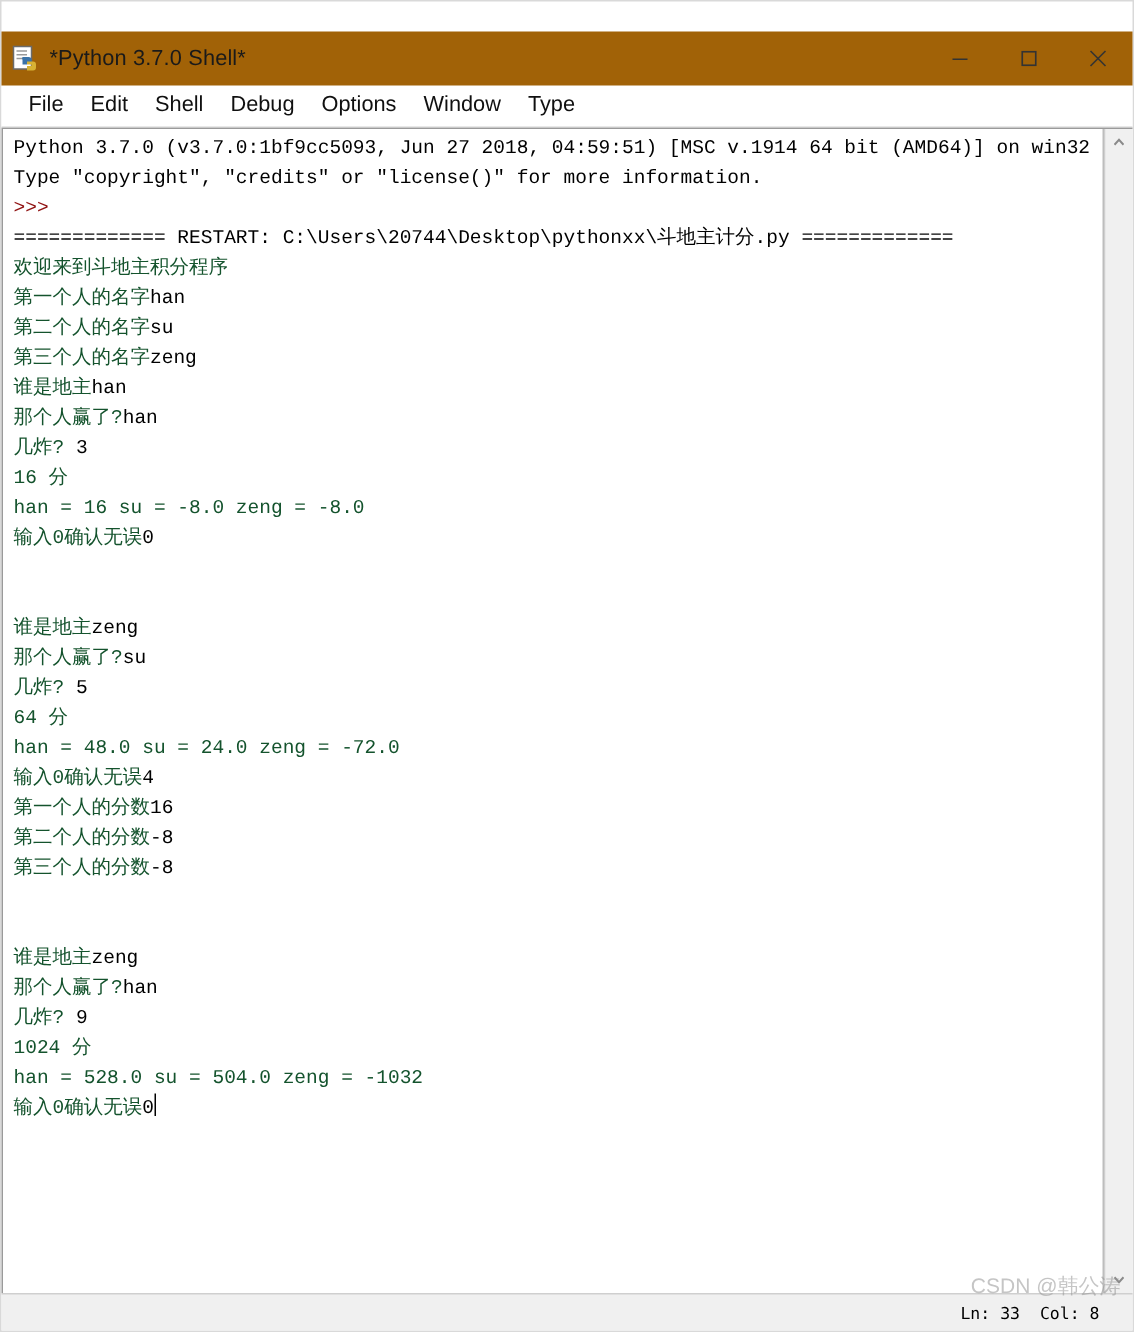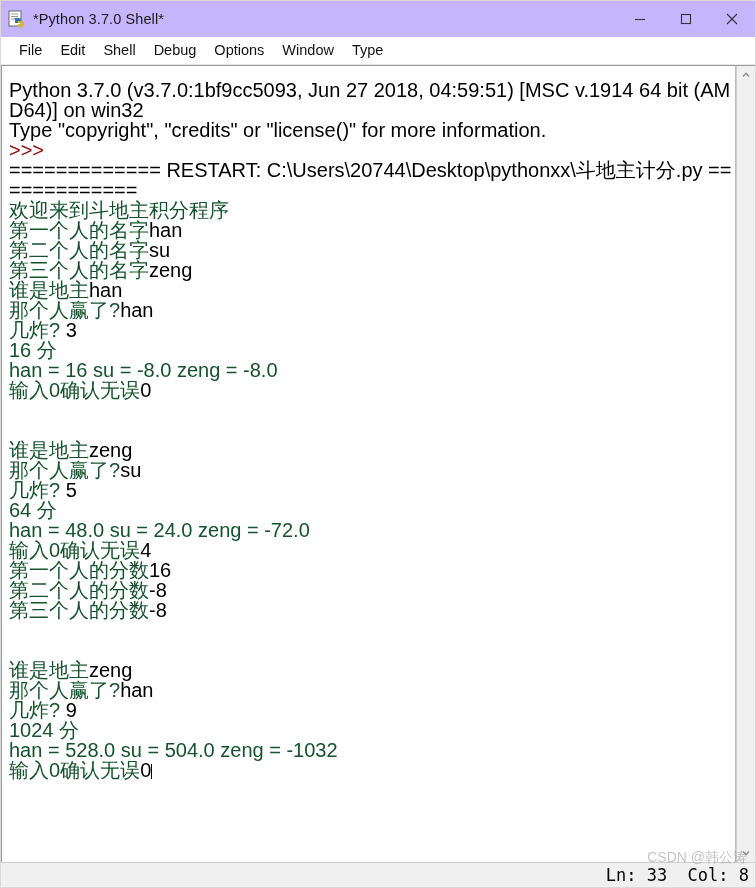--- a/index.html
+++ b/index.html
@@ -21,24 +21,25 @@
     background: #ffffff;
     display: flex;
     flex-direction: column;
     border: 1px solid #d9d9d9;
   }
 
   
   .titlebar {
     height: 36px;
     flex: 0 0 36px;
-    background: #c4b5fd;
-    display: flex;
-    align-items: center;
-    position: relative;
+    background: #a16207;
+    display: flex;
+    align-items: center;
+    position: relative;
+    margin-top: 20px;
   }
   .title-icon {
     width: 18px;
     height: 18px;
     margin-left: 7px;
     margin-right: 7px;
     flex: 0 0 18px;
     position: relative;
   }
   .title-text {
@@ -90,24 +91,24 @@
   }
   .textarea {
     flex: 1 1 auto;
     position: relative;
     overflow: hidden;
     background: #ffffff;
     border-left: 1px solid #9a9a9a;
     border-right: 1px solid #bdbdbd;
   }
   .console {
-    font-family: Liberation Sans, sans-serif;
-    font-size: 20px;
+    font-family: Liberation Mono, monospace;
+    font-size: 13px;
     line-height: 20px;
-    padding: 14px 0 0 7px;
+    padding: 3px 0 0 7px;
     white-space: pre-wrap;
     word-break: break-all;
   }
   .line { min-height: 20px; }
   .c-black { color: #000000; }
   .c-blue  { color: #14532d; }
   .c-red   { color: #8f1010; }
 
   .caret {
     display: inline-block;
@@ -147,23 +148,23 @@
     flex: 0 0 24px;
     background: #f0f0f0;
     border-top: 1px solid #cfcfcf;
     position: relative;
     display: flex;
     align-items: center;
     justify-content: flex-end;
   }
   .status-text {
     font-family: "DejaVu Sans Mono", "Liberation Mono", monospace;
-    font-size: 17px;
+    font-size: 11px;
     color: #000000;
-    padding-right: 6px;
+    padding-right: 22px;
     white-space: pre;
   }
   .watermark {
     position: absolute;
     right: 8px;
     top: -14px;
     font-size: 14px;
     color: rgba(150,150,150,0.55);
     white-space: nowrap;
     pointer-events: none;

